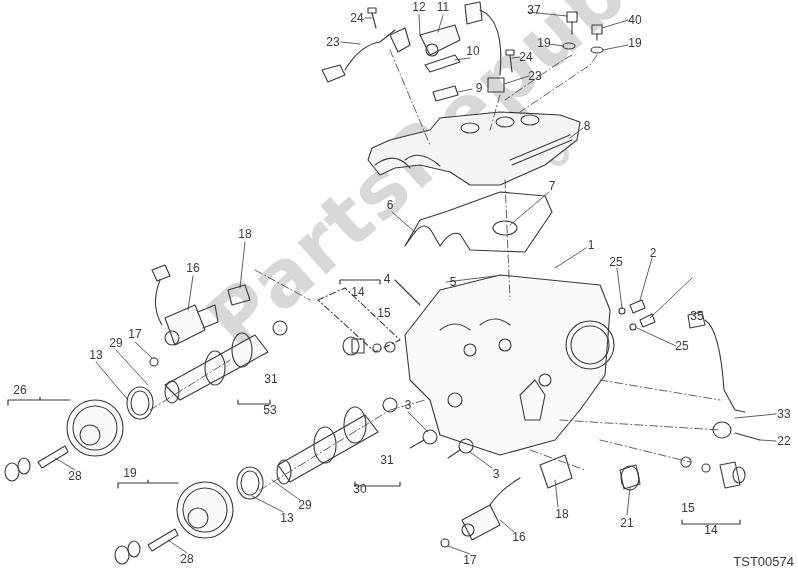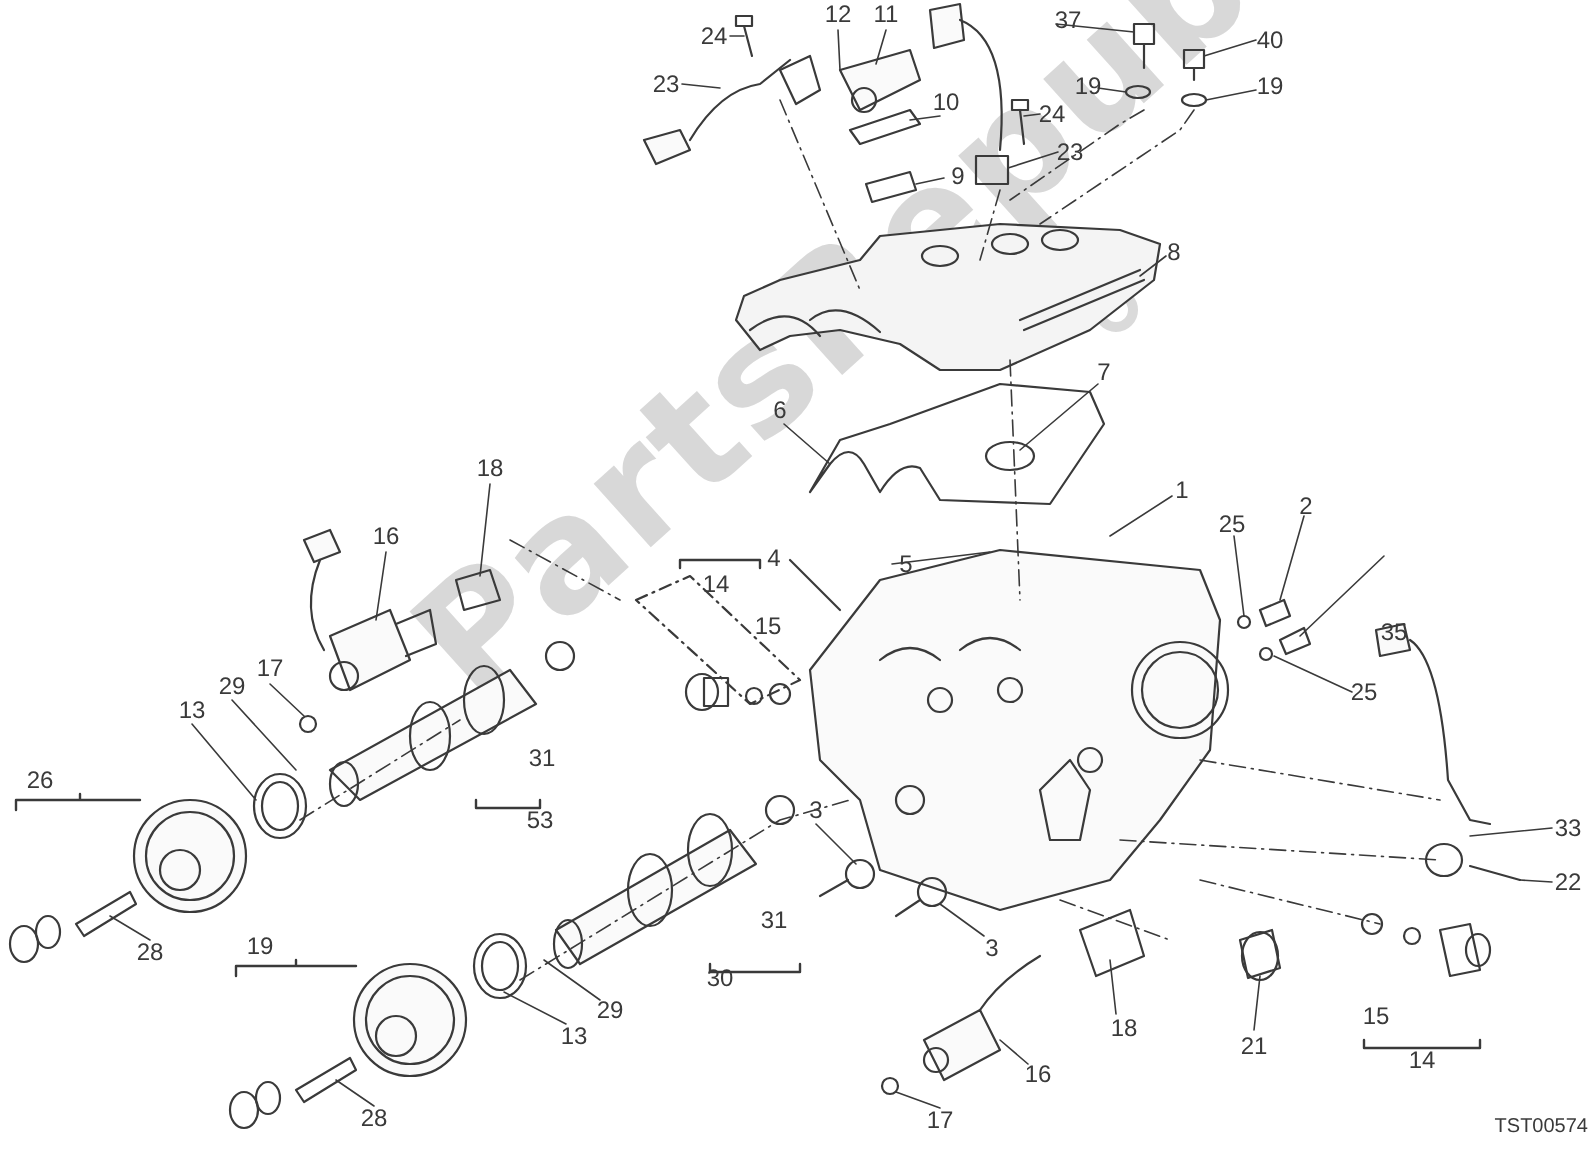--- a/index.html
+++ b/index.html
@@ -1,20 +1,20 @@
 <!DOCTYPE html>
 <html><head>
 <meta charset="utf-8">
 <style>
   html,body{margin:0;padding:0;background:#ffffff;}
   body{width:798px;height:575px;overflow:hidden;position:relative;font-family:"Liberation Sans",sans-serif;}
   #stage{position:absolute;left:0;top:0;width:798px;height:575px;}
   svg{position:absolute;left:0;top:0;}
   .lbl{position:absolute;font-family:"Liberation Sans",sans-serif;font-size:12px;color:#3a3a3a;line-height:12px;white-space:nowrap;transform:translate(-50%,-50%);}
-  .code{position:absolute;right:4px;bottom:6px;font-family:"Liberation Sans",sans-serif;font-size:10px;color:#3a3a3a;}
+  .code{position:absolute;right:4px;bottom:6px;font-family:"Liberation Sans",sans-serif;font-size:13px;color:#3a3a3a;}
   .wm{position:absolute;left:190px;top:300px;font-family:"DejaVu Sans",sans-serif;font-weight:bold;font-size:78px;color:#d2d2d2;opacity:0.85;transform:rotate(-42deg);transform-origin:0 0;white-space:nowrap;letter-spacing:2px;}
 </style>
 </head>
 <body>
 
 <div id="stage">
 
   <div class="wm">PartsRepublik</div>
 
   <svg width="798" height="575" viewBox="0 0 798 575" fill="none" stroke="#3a3a3a" stroke-width="1.1" stroke-linejoin="round" stroke-linecap="round">

